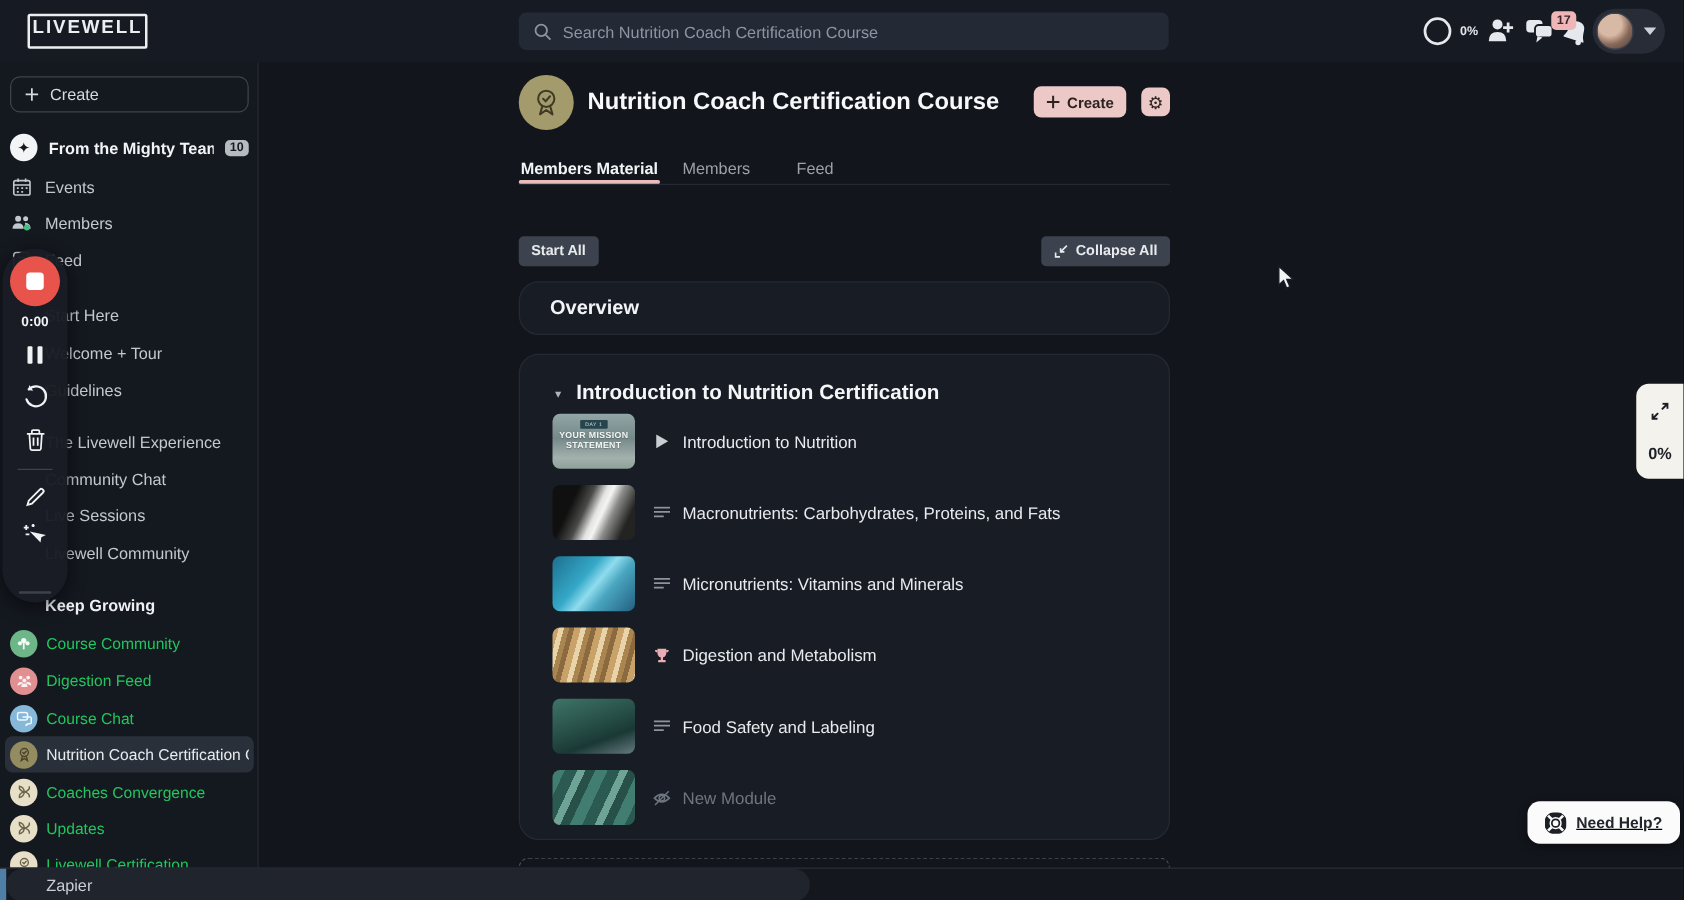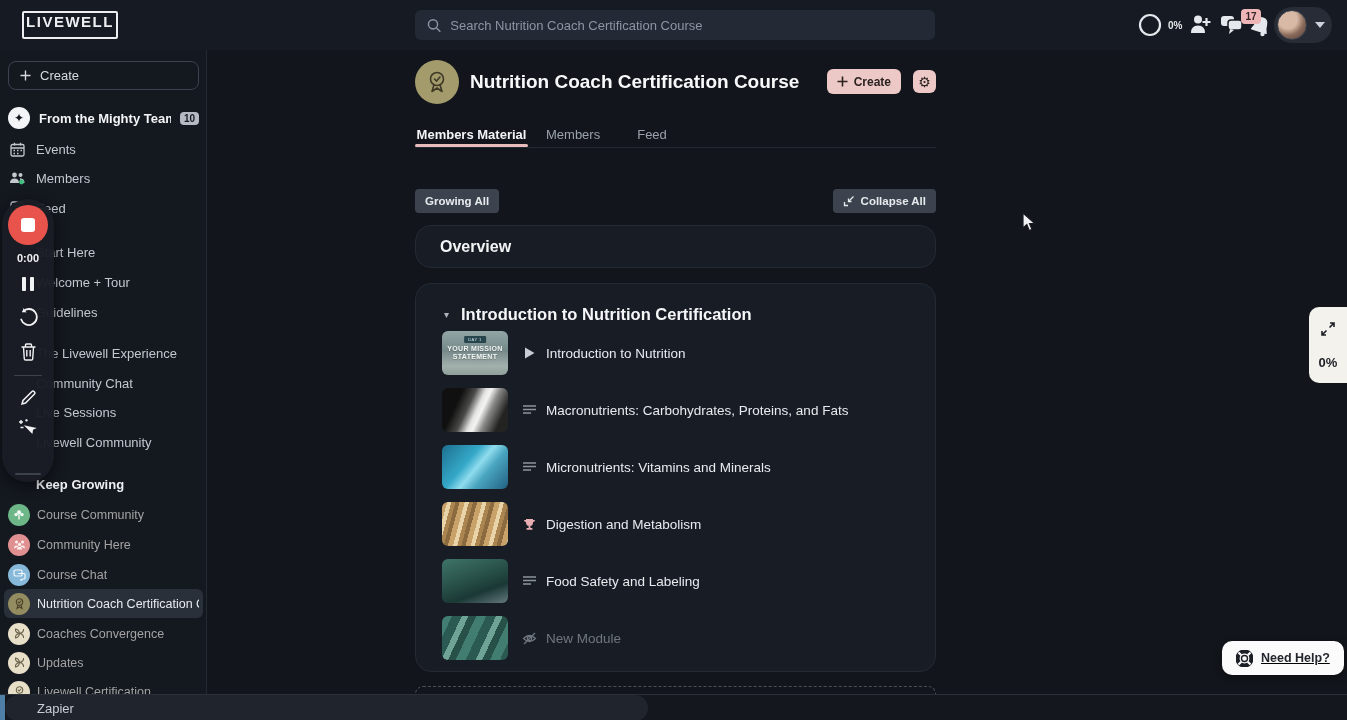--- a/index.html
+++ b/index.html
@@ -39,21 +39,21 @@
              display:flex; align-items:center; justify-content:center; flex:none; }
   .team-label { color:#f2f4f6; font-size:13px; font-weight:bold; flex:1; white-space:nowrap; overflow:hidden; }
   .team-badge { background:#b6bbc3; color:#171a20; font-size:10px; font-weight:bold; border-radius:4px;
                 padding:1px 4px; flex:none; }
   .nav-row { position:absolute; left:8px; width:191px; height:22px; display:flex; align-items:center; gap:10px;
              color:#c3c8cf; font-size:13px; }
   .nav-ic { width:18px; display:flex; justify-content:center; flex:none; }
   .space-row { position:absolute; left:36px; height:20px; display:flex; align-items:center; color:#c3c8cf; font-size:13px; white-space:nowrap; }
   .sect-row { position:absolute; left:36px; height:20px; display:flex; align-items:center; color:#eef0f3; font-size:13px; font-weight:bold; white-space:nowrap; }
   .course-row { position:absolute; left:4px; width:199px; height:29px; display:flex; align-items:center; gap:7px; padding:0 4px;
-                color:#a3a3a3; font-size:12.5px; border-radius:6px; }
+                color:#22c55e; font-size:12.5px; border-radius:6px; }
   .course-row.selected { background:#2a303a; color:#e8ebef; }
   .course-row .lbl { white-space:nowrap; overflow:hidden; }
   .c-ic { width:22px; height:22px; border-radius:50%; flex:none; display:flex; align-items:center; justify-content:center; }
 
   
   .recorder { left:2px; top:199px; width:52px; height:283px; background:rgba(26,29,36,0.97); border-radius:26px;
               z-index:6; display:flex; flex-direction:column; align-items:center; box-shadow:0 4px 14px rgba(0,0,0,0.55); }
   .rec-stop { width:40px; height:40px; border-radius:50%; background:#e8544b; margin-top:6px; display:flex;
               align-items:center; justify-content:center; cursor:pointer; border:none; }
   .rec-stop .sq { width:14px; height:14px; background:#fff; border-radius:3px; }
@@ -150,21 +150,21 @@
   </div>
 
   <div class="abs tabs">
     <div class="tab t0">Members Material</div>
     <div class="tab t1">Members</div>
     <div class="tab t2">Feed</div>
   </div>
   <div class="abs tab-underline"></div>
 
   <div class="abs toolbar">
-    <button class="gbtn">Growing All</button>
+    <button class="gbtn">Start All</button>
     <button class="gbtn">
       <svg width="12" height="12" viewBox="0 0 12 12" stroke="#e8ebee" stroke-width="1.3" fill="none">
         <path d="M10.5 1.5 L5.5 6.5"></path>
           <path d="M5.5 3.5 V6.5 H8.5"></path>
           <path d="M1.5 7 V10.5 H5"></path>
       </svg>
       <span>Collapse All</span>
     </button>
   </div>
 
@@ -322,21 +322,21 @@
 
     <div class="course-row" style="top:480px">
       <span class="c-ic" style="background:#e09090">
         <svg width="13" height="11" viewBox="0 0 13 11" fill="#fbf0f0">
             <circle cx="3.5" cy="3" r="1.5"></circle>
             <circle cx="9.5" cy="3" r="1.5"></circle>
             <circle cx="6.5" cy="5.4" r="1.6"></circle>
             <path d="M1 9.5 Q1 6.5 3.5 6.5 Q5 6.5 5.6 7.5 M12 9.5 Q12 6.5 9.5 6.5 Q8 6.5 7.4 7.5 M4 10.5 Q4 7.8 6.5 7.8 Q9 7.8 9 10.5 Z"></path>
           </svg>
       </span>
-      <span class="lbl">Community Here</span>
+      <span class="lbl">Digestion Feed</span>
     </div>
 
     <div class="course-row" style="top:510px">
       <span class="c-ic" style="background:#85b8d9">
         <svg width="13" height="12" viewBox="0 0 13 12" fill="none" stroke="#f2f8fc" stroke-width="1.2">
             <rect x="1" y="1" width="8" height="6" rx="1.6"></rect>
             <path d="M5 4.5 H11 Q12 4.5 12 5.8 V9 Q12 10 11 10 H9.5 L8 11.3 V10"></path>
           </svg>
       </span>
       <span class="lbl">Course Chat</span>

